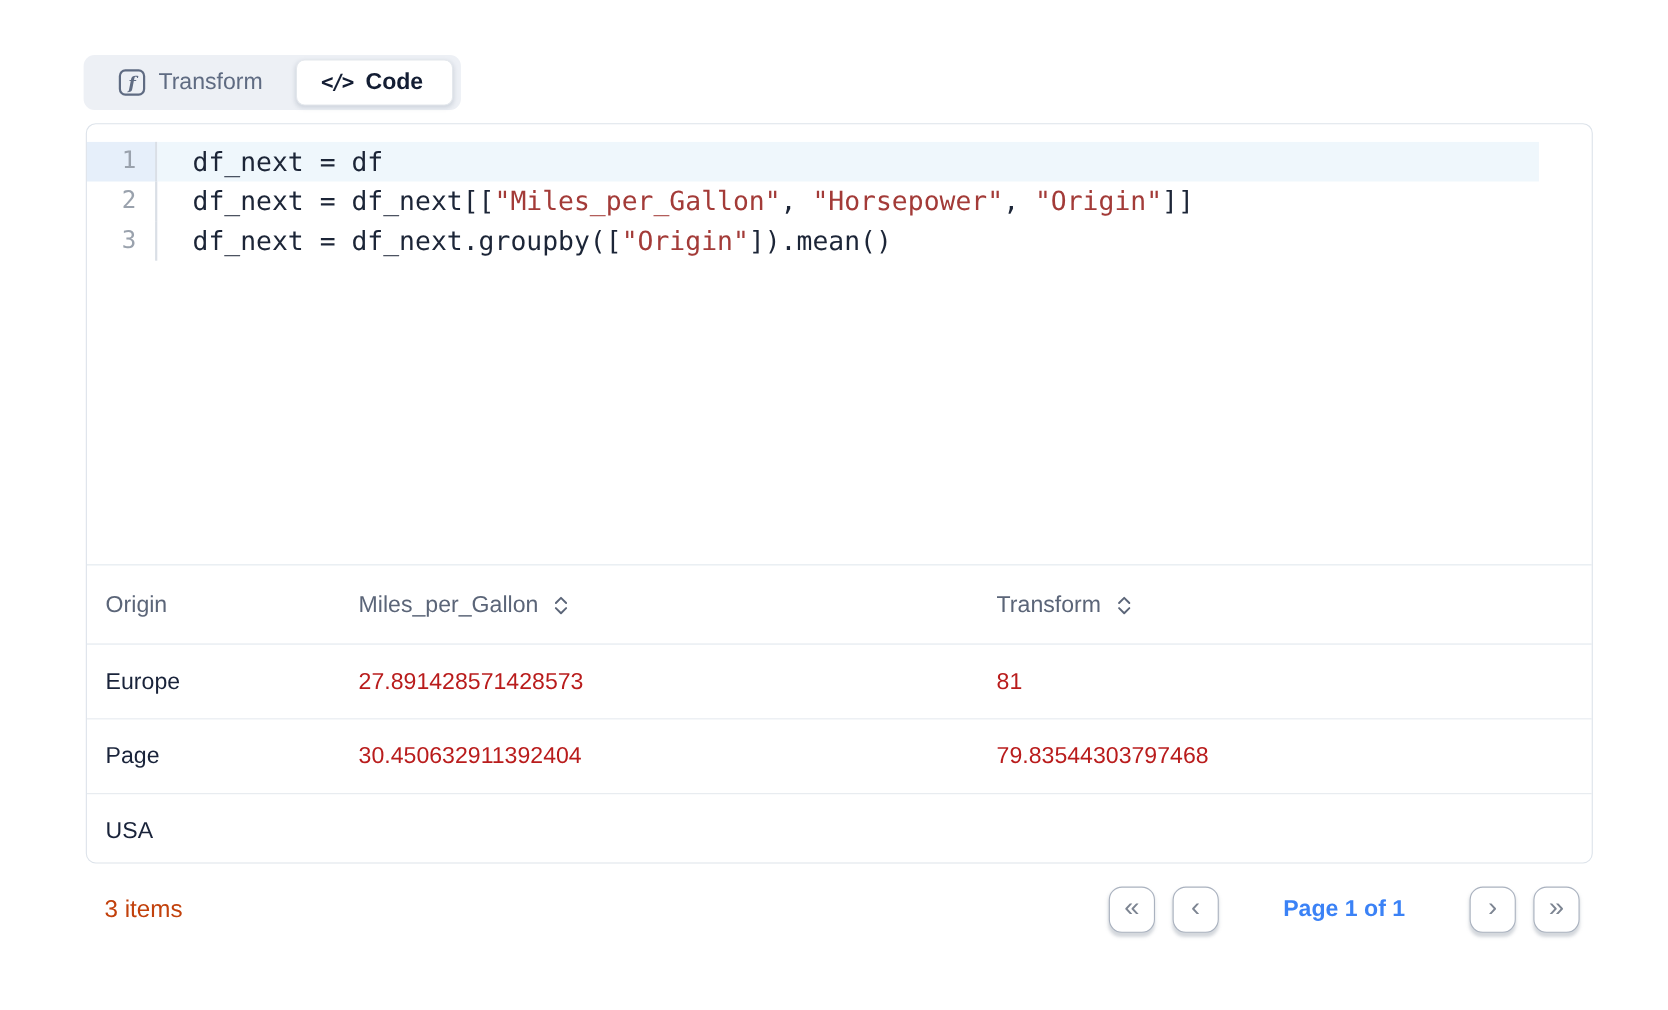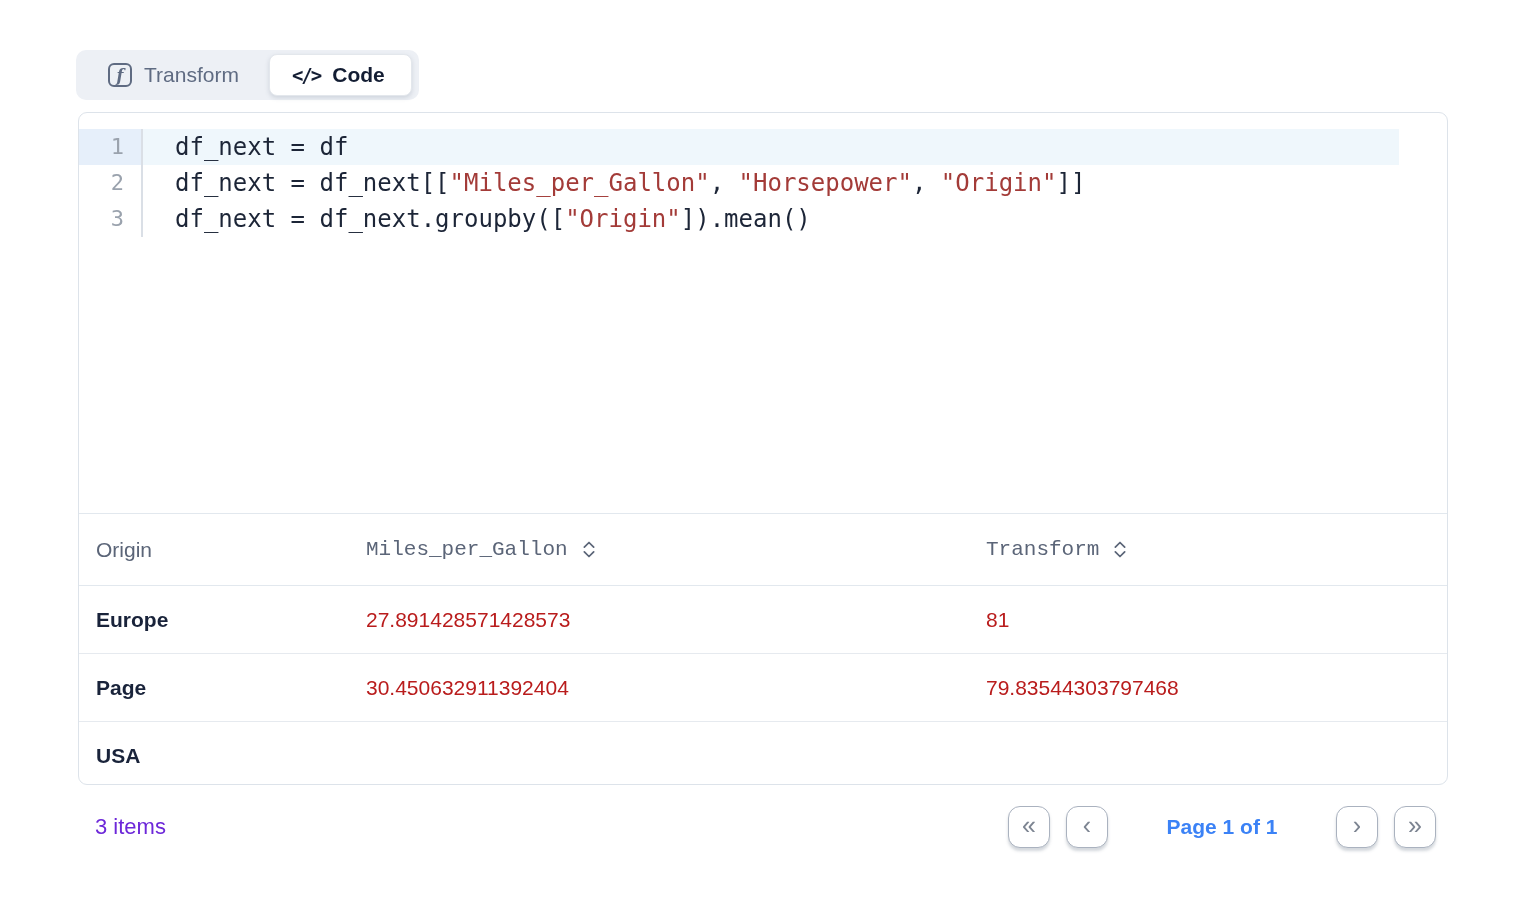--- a/index.html
+++ b/index.html
@@ -35,35 +35,35 @@
   .gutter { width:64px; flex:0 0 64px; text-align:right; padding-right:17px;
     color:#9aa2ad; font-size:22px; border-right:2px solid #dadfe6; }
   .src { flex:1; padding-left:32px; white-space:pre; color:#1c2537; }
   .cline.active .gutter { background:#e6effa; }
   .cline.active .src { background:#eff7fc; margin-right:48px; }
   .tok-str { color:#a33b38; }
 
   
   .dtable { border-top:1px solid #e2e8ee; }
   .trow { display:flex; align-items:center; height:68px; font-size:21px;
-    border-bottom:1px solid #e6eaef;gap:40px; }
+    border-bottom:1px solid #e6eaef; }
   .trow.thead { height:72px; color:#5b6578; font-weight:400; border-bottom:1px solid #e2e8ee; }
   .trow:last-child { border-bottom:none; }
   .c1 { flex:0 0 230px; padding-left:17px; }
   .c2 { flex:0 0 580px; padding-left:17px; }
   .c3 { flex:1; padding-left:17px; }
-  .origin { font-weight:700; color:#19233a; }
+  .origin { font-weight:400; color:#19233a; }
   .cellval { color:#b91c1c; }
-  .hcell { display:flex; gap:14px;font-family:Liberation Mono, monospace; }
+  .hcell { display:flex; align-items:center; gap:14px; }
   .sort-svg { width:14px; height:19px; margin-top:2px; }
 
   
   .footer { position:absolute; left:78px; top:799px; width:1370px; height:56px;
     display:flex; align-items:center; }
-  .items-count { font-size:22px; color:#6d28d9; padding-left:17px; }
+  .items-count { font-size:22px; color:#c2410c; padding-left:17px; }
   .pager { margin-left:auto; display:flex; align-items:center; margin-right:12px; }
   .pg-btn { width:42px; height:42px; background:#fff; border:1px solid #aab2bf;
     border-radius:12px; display:flex; align-items:center; justify-content:center;
     color:#7d8592; font-size:25px; line-height:1; cursor:pointer;
     box-shadow:0 3px 3px rgba(130,140,155,0.35); font-family:inherit;
     padding-bottom:4px; }
   .pg-btn + .pg-btn { margin-left:16px; }
   .page-label { font-size:21px; font-weight:600; color:#3b82f6;
     margin:0 58px; min-width:112px; text-align:center; }
 </style>

